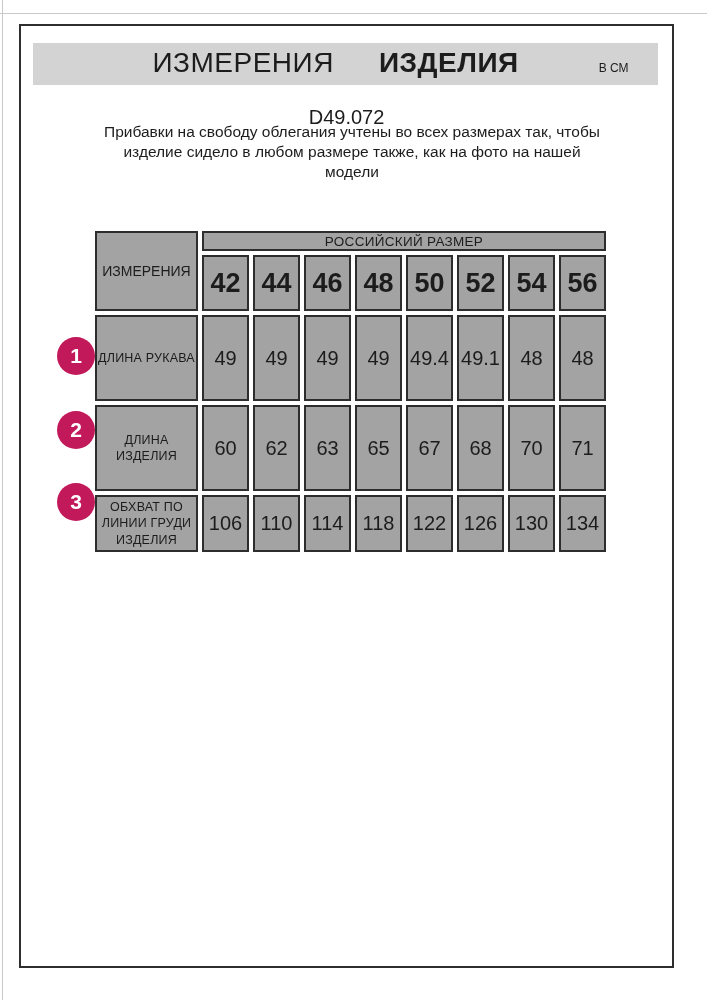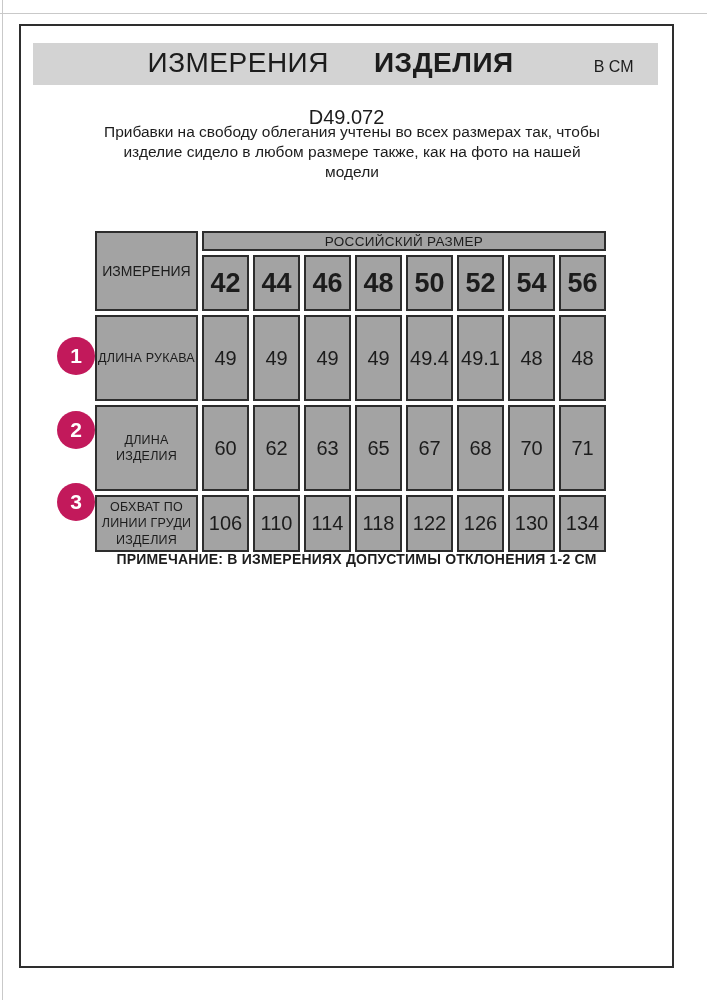--- a/index.html
+++ b/index.html
@@ -23,21 +23,21 @@
   
   .title-bar {
     position: absolute; left: 33px; top: 43px; width: 625px; height: 42px;
     background: var(--bar, #d3d3d3);
     display: flex; align-items: baseline; justify-content: center;
     padding-left: 90px; padding-top: 4px;
     white-space: nowrap;
   }
   .title-measure { font-size: 28px; letter-spacing: 0.5px; }
   .title-product { font-size: 28px; font-weight: bold; margin-left: 45px; letter-spacing: 0.5px; }
-  .title-unit    { font-size: 16px; margin-left: 80px; }
+  .title-unit    { font-size: 12px; margin-left: 80px; }
 
   .code {
     position: absolute; left: 19px; top: 106px; width: 655px;
     text-align: center; font-size: 20px;
   }
   .desc {
     position: absolute; left: 19px; top: 122px; width: 666px;
     text-align: center; font-size: 15.5px; line-height: 20px;
     white-space: pre-line;
   }
@@ -149,14 +149,13 @@
       <td class="val">130</td>
       <td class="val">134</td>
     </tr>
   </tbody>
     </table>
 
   <div class="circle c1">1</div>
   <div class="circle c2">2</div>
   <div class="circle c3">3</div>
 
-  <div class="note">ПРИМЕЧАНИЕ: В ИЗМЕРЕНИЯХ ДОПУСТИМЫ ОТКЛОНЕНИЯ 1-2 СМ</div>
 </div>
 
 </body></html>

